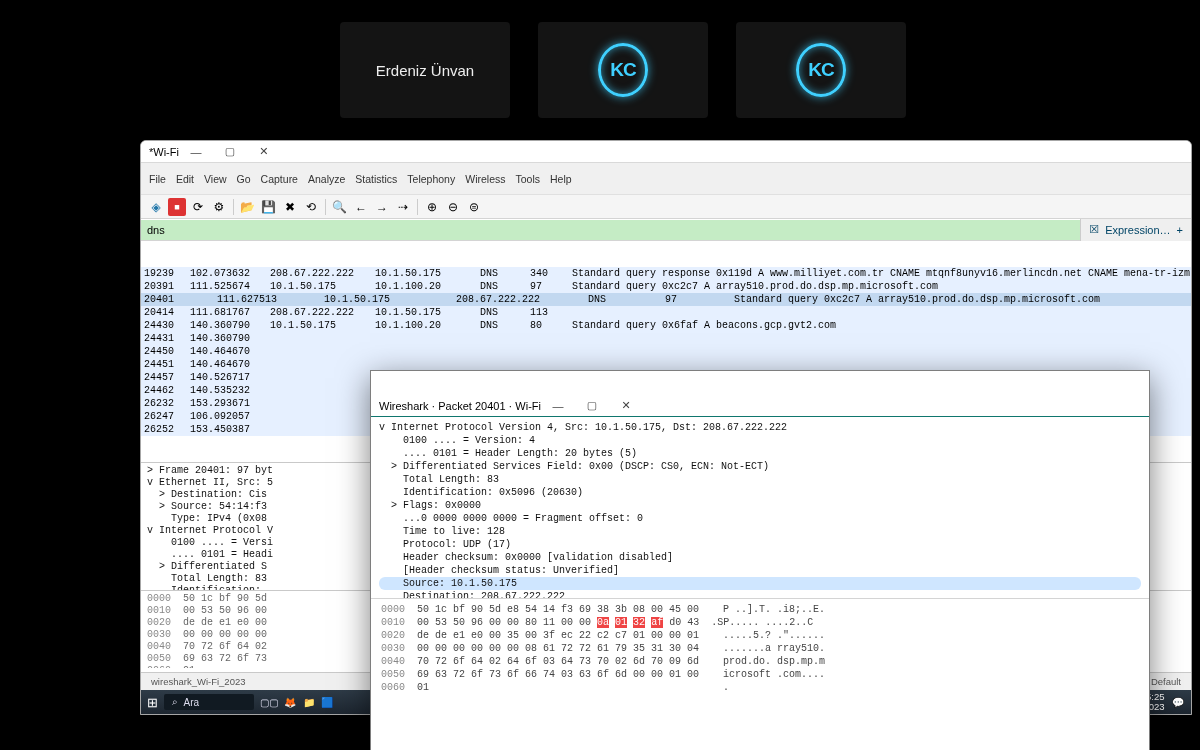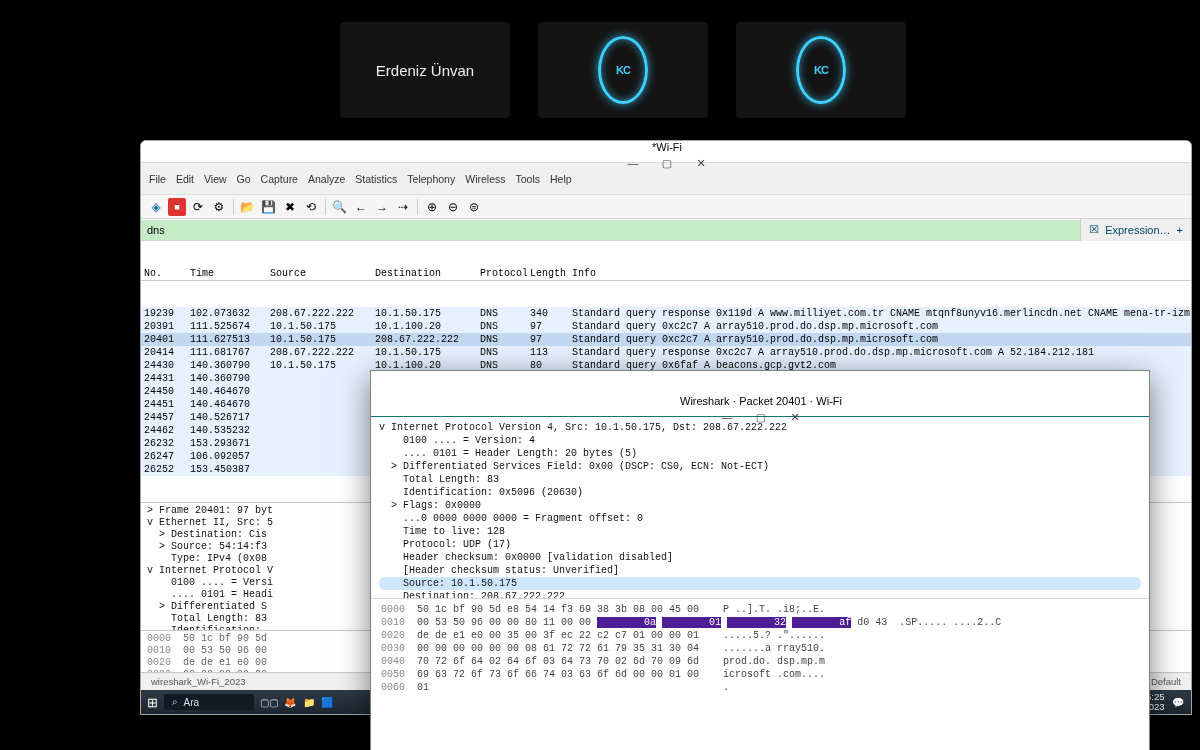--- a/index.html
+++ b/index.html
@@ -24,25 +24,25 @@
     width:170px; height:96px;
     background:#141414;
     border-radius:4px;
     display:flex;
     align-items:center;
     justify-content:center;
     color:#eee;
     font-size:15px;
   }
   .kc-badge {
-    width:50px; height:68px;
+    width:50px; height:54px;
     border-radius:50%;
     border:3px solid #3fd0ff;
     display:flex; align-items:center; justify-content:center;
-    color:#3fd0ff; font-weight:bold; font-size:11px;
+    color:#3fd0ff; font-weight:bold; font-size:19px;
     box-shadow:0 0 10px rgba(63,208,255,.7), inset 0 0 8px rgba(63,208,255,.6);
     letter-spacing:-1px;
   }
 
   
   .main-window {
     position:absolute;
     left:140px; top:140px;
     width:1052px; height:575px;
     background:#fff;
@@ -50,21 +50,20 @@
     border-radius:6px 6px 0 0;
     box-shadow:0 4px 20px rgba(0,0,0,.25);
     overflow:hidden;
   }
   .titlebar {
     height:22px; background:#fff;
     display:flex; align-items:center; justify-content:flex-start;
     padding:0 6px 0 8px;
     font-size:11px;
     border-bottom:1px solid #d9d9d9;
-    flex-direction:column;
   }
   .win-btns { display:flex; gap:0; }
   .win-btn { width:34px; height:20px; display:flex; align-items:center; justify-content:center; color:#444; cursor:pointer; }
   .menubar {
     height:32px; background:#f0f0f0;
     display:flex; gap:10px; padding:0 8px;
     align-items:center;
     font-size:10.5px; color:#333;
     border-bottom:1px solid #e0e0e0;
   }
@@ -118,21 +117,21 @@
     background:#fff; color:#000;
     display:flex;
     border-bottom:1px solid #ccc;
     font-weight:normal;
   }
   .packet-head div, .prow div { padding:0 3px; overflow:hidden; text-overflow:clip; }
   .c-no{width:46px;} .c-time{width:80px;} .c-src{width:105px;}
   .c-dst{width:105px;} .c-prot{width:50px;} .c-len{width:42px;}
   .c-info{flex:1;}
   .prow{display:flex; background:#e6f0ff;}
-  .prow.sel{background:#c2d8f0;}
+  .prow.sel{background:#c2d8f0;gap:27px;}
   .tree-pane, .hex-pane {
     font-family: "Consolas","Courier New",monospace;
     font-size:10px;
     line-height:12px;
     padding:2px 6px;
     color:#111;
     white-space:pre;
     border-top:1px solid #c9c9c9;
     overflow:hidden;
   }
@@ -191,21 +190,21 @@
   .popup-hex {
     font-family: "Consolas","Courier New",monospace;
     font-size:10px;
     line-height:13px;
     color:#444;
     padding:4px 10px;
     white-space:pre;
     flex:1;
     overflow:hidden;
   }
-  .popup-hex .mark{background:#4c1d95;color:#fff;padding-left:47px;}
+  .popup-hex .mark{background:#ef4444;color:#fff;}
 </style>
 </head>
 <body>
 
 <div class="tiles">
   <div class="tile">
     <span>Erdeniz Ünvan</span>
   </div>
   <div class="tile">
     <span class="kc-badge">KC</span>
@@ -260,38 +259,37 @@
   <div class="filterbar">
     <input class="filter-input" value="dns" style="">
     <div class="filter-tail">
       <span>☒</span>
       <span>Expression…</span>
       <span>+</span>
     </div>
   </div>
 
   <div class="packet-list">
-    <div class="packet-head" id="plhead"><div class="c-no">No.</div><div class="c-time">Time</div><div class="c-src">Source</div><div class="c-dst">Destination</div><div class="c-prot">Protocol</div><div class="c-len">Length</div><div class="c-info">Info</div></div>
     <div id="plbody"><div class="prow ">
       <div class="c-no">19239</div><div class="c-time">102.073632</div>
       <div class="c-src">208.67.222.222</div><div class="c-dst">10.1.50.175</div>
       <div class="c-prot">DNS</div><div class="c-len">340</div>
       <div class="c-info">Standard query response 0x119d A www.milliyet.com.tr CNAME mtqnf8unyv16.merlincdn.net CNAME mena-tr-izm-nt.merlincdn.net A 195.24…</div></div><div class="prow ">
       <div class="c-no">20391</div><div class="c-time">111.525674</div>
       <div class="c-src">10.1.50.175</div><div class="c-dst">10.1.100.20</div>
       <div class="c-prot">DNS</div><div class="c-len">97</div>
       <div class="c-info">Standard query 0xc2c7 A array510.prod.do.dsp.mp.microsoft.com</div></div><div class="prow sel">
       <div class="c-no">20401</div><div class="c-time">111.627513</div>
       <div class="c-src">10.1.50.175</div><div class="c-dst">208.67.222.222</div>
       <div class="c-prot">DNS</div><div class="c-len">97</div>
       <div class="c-info">Standard query 0xc2c7 A array510.prod.do.dsp.mp.microsoft.com</div></div><div class="prow ">
       <div class="c-no">20414</div><div class="c-time">111.681767</div>
       <div class="c-src">208.67.222.222</div><div class="c-dst">10.1.50.175</div>
       <div class="c-prot">DNS</div><div class="c-len">113</div>
-      <div class="c-info">Standard query response 0xc2c7 A array510.prod.do.dsp.mp.microsoft.com A 52.184.212.181</div></div><div class="prow ">
+      </div><div class="prow ">
       <div class="c-no">24430</div><div class="c-time">140.360790</div>
       <div class="c-src">10.1.50.175</div><div class="c-dst">10.1.100.20</div>
       <div class="c-prot">DNS</div><div class="c-len">80</div>
       <div class="c-info">Standard query 0x6faf A beacons.gcp.gvt2.com</div></div><div class="prow ">
       <div class="c-no">24431</div><div class="c-time">140.360790</div>
       <div class="c-src"></div><div class="c-dst"></div>
       <div class="c-prot"></div><div class="c-len"></div>
       <div class="c-info"></div></div><div class="prow ">
       <div class="c-no">24450</div><div class="c-time">140.464670</div>
       <div class="c-src"></div><div class="c-dst"></div>

